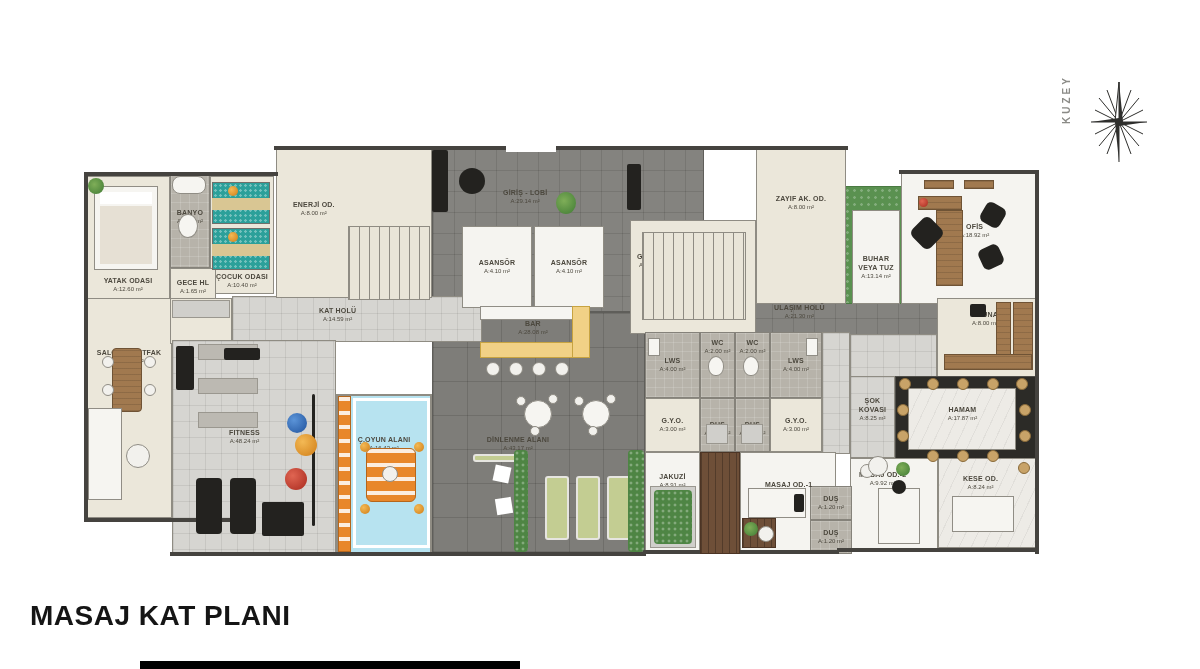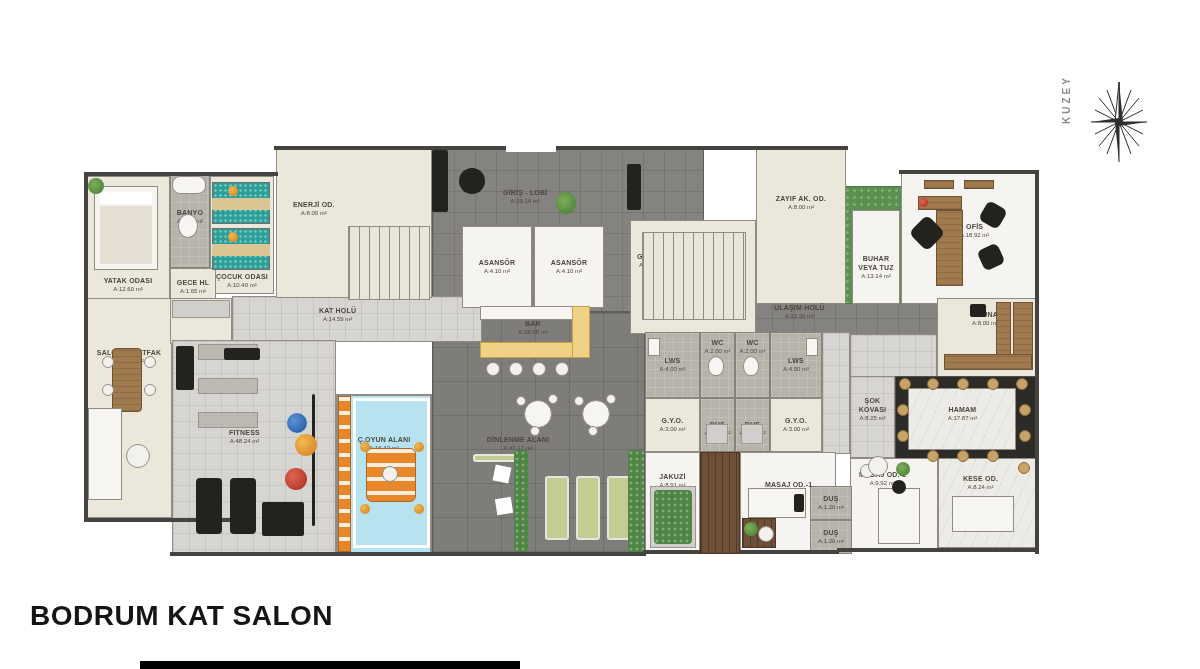--- a/index.html
+++ b/index.html
@@ -430,21 +430,21 @@
     <div class="decor dark" style="left: 982px; top: 204px; width: 22px; height: 22px; transform: rotate(30deg); border-radius: 6px;"></div>
     <div class="decor dark" style="left: 980px; top: 246px; width: 22px; height: 22px; transform: rotate(-25deg); border-radius: 6px;"></div>
     <div class="decor ball-red" style="left: 919px; top: 198px; width: 9px; height: 9px;"></div>
     <div class="decor woodfill" style="left: 1013px; top: 302px; width: 20px; height: 68px;"></div>
     <div class="decor woodfill" style="left: 996px; top: 302px; width: 15px; height: 68px;"></div>
     <div class="decor woodfill" style="left: 944px; top: 354px; width: 88px; height: 16px;"></div>
     <div class="decor dark" style="left: 970px; top: 304px; width: 16px; height: 13px;"></div>
     <div class="decor whitebox" style="left: 506px; top: 146px; width: 50px; height: 6px;"></div>
   </div>
 
-<div id="title">BODRUM KAT SALON</div>
+<div id="title">MASAJ KAT PLANI</div>
 <div id="bottombar"></div>
 
 <div id="compass">
   <span id="kuzey">KUZEY</span>
   <svg id="star" width="62" height="84" viewBox="0 0 62 84">
     <g stroke="#2e2e2c" stroke-width="1" fill="none">
       <line x1="31" y1="2" x2="31" y2="82"></line>
       <line x1="3" y1="42" x2="59" y2="42"></line>
       <line x1="11" y1="18" x2="51" y2="66"></line>
       <line x1="51" y1="18" x2="11" y2="66"></line>

